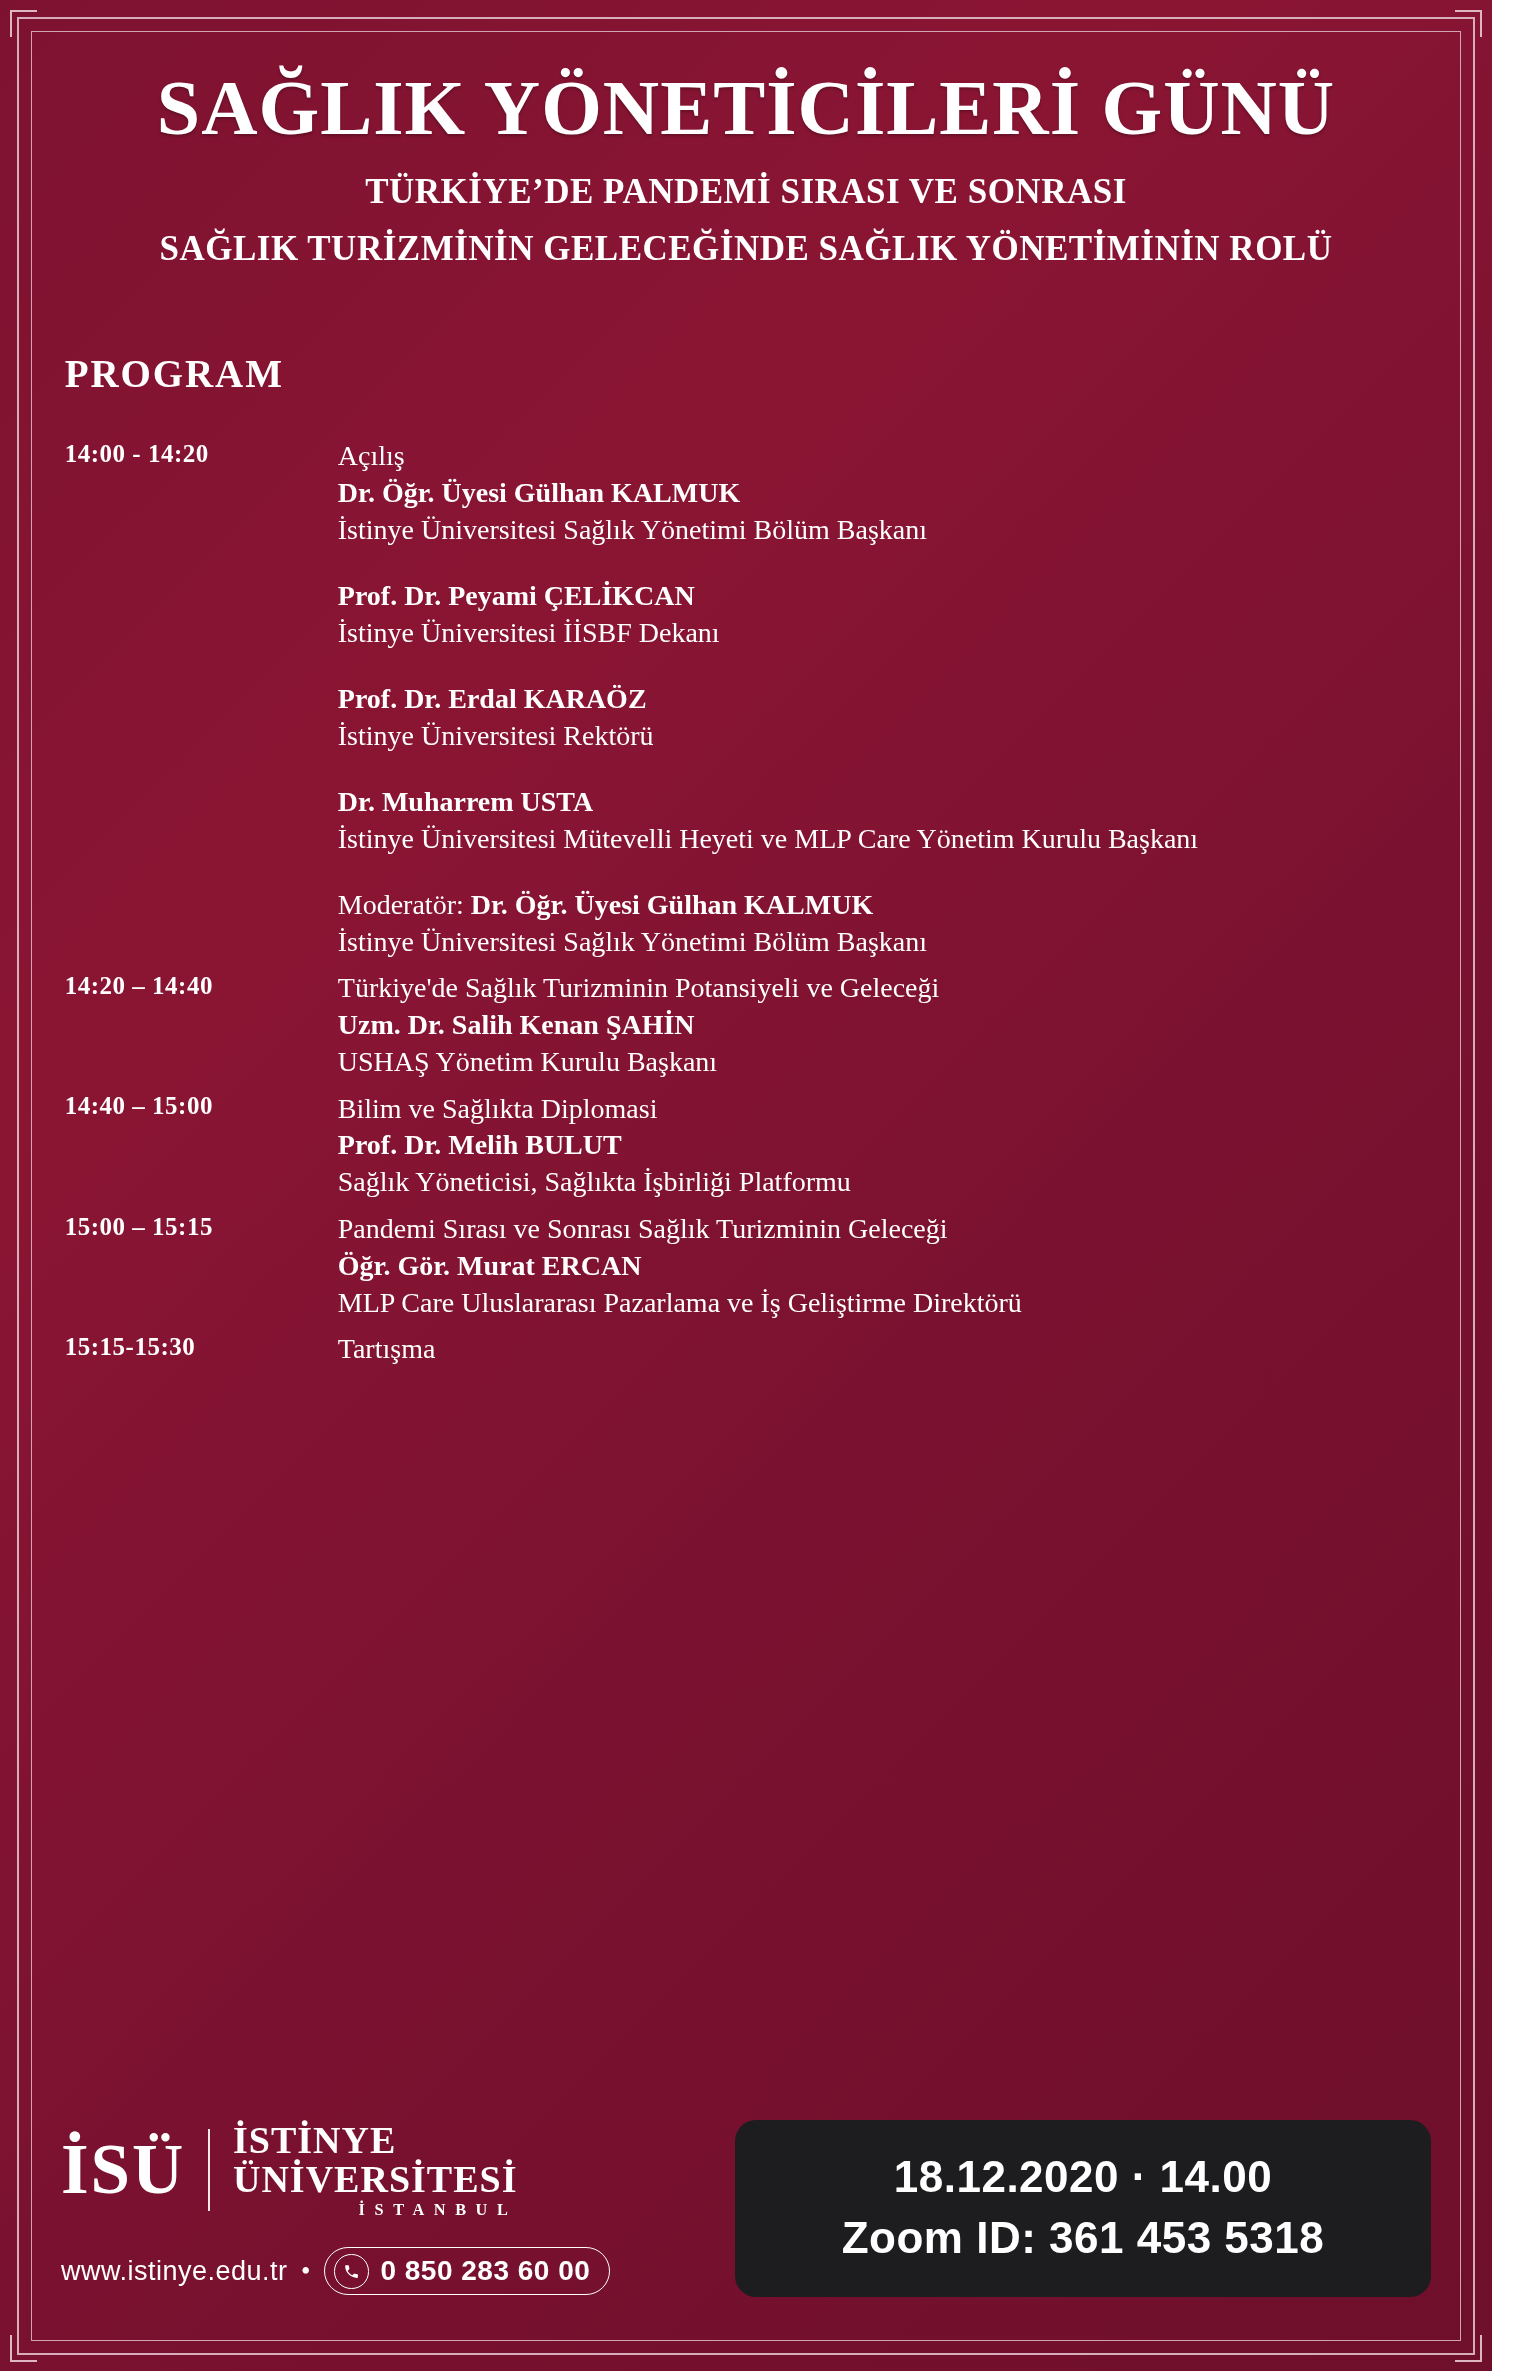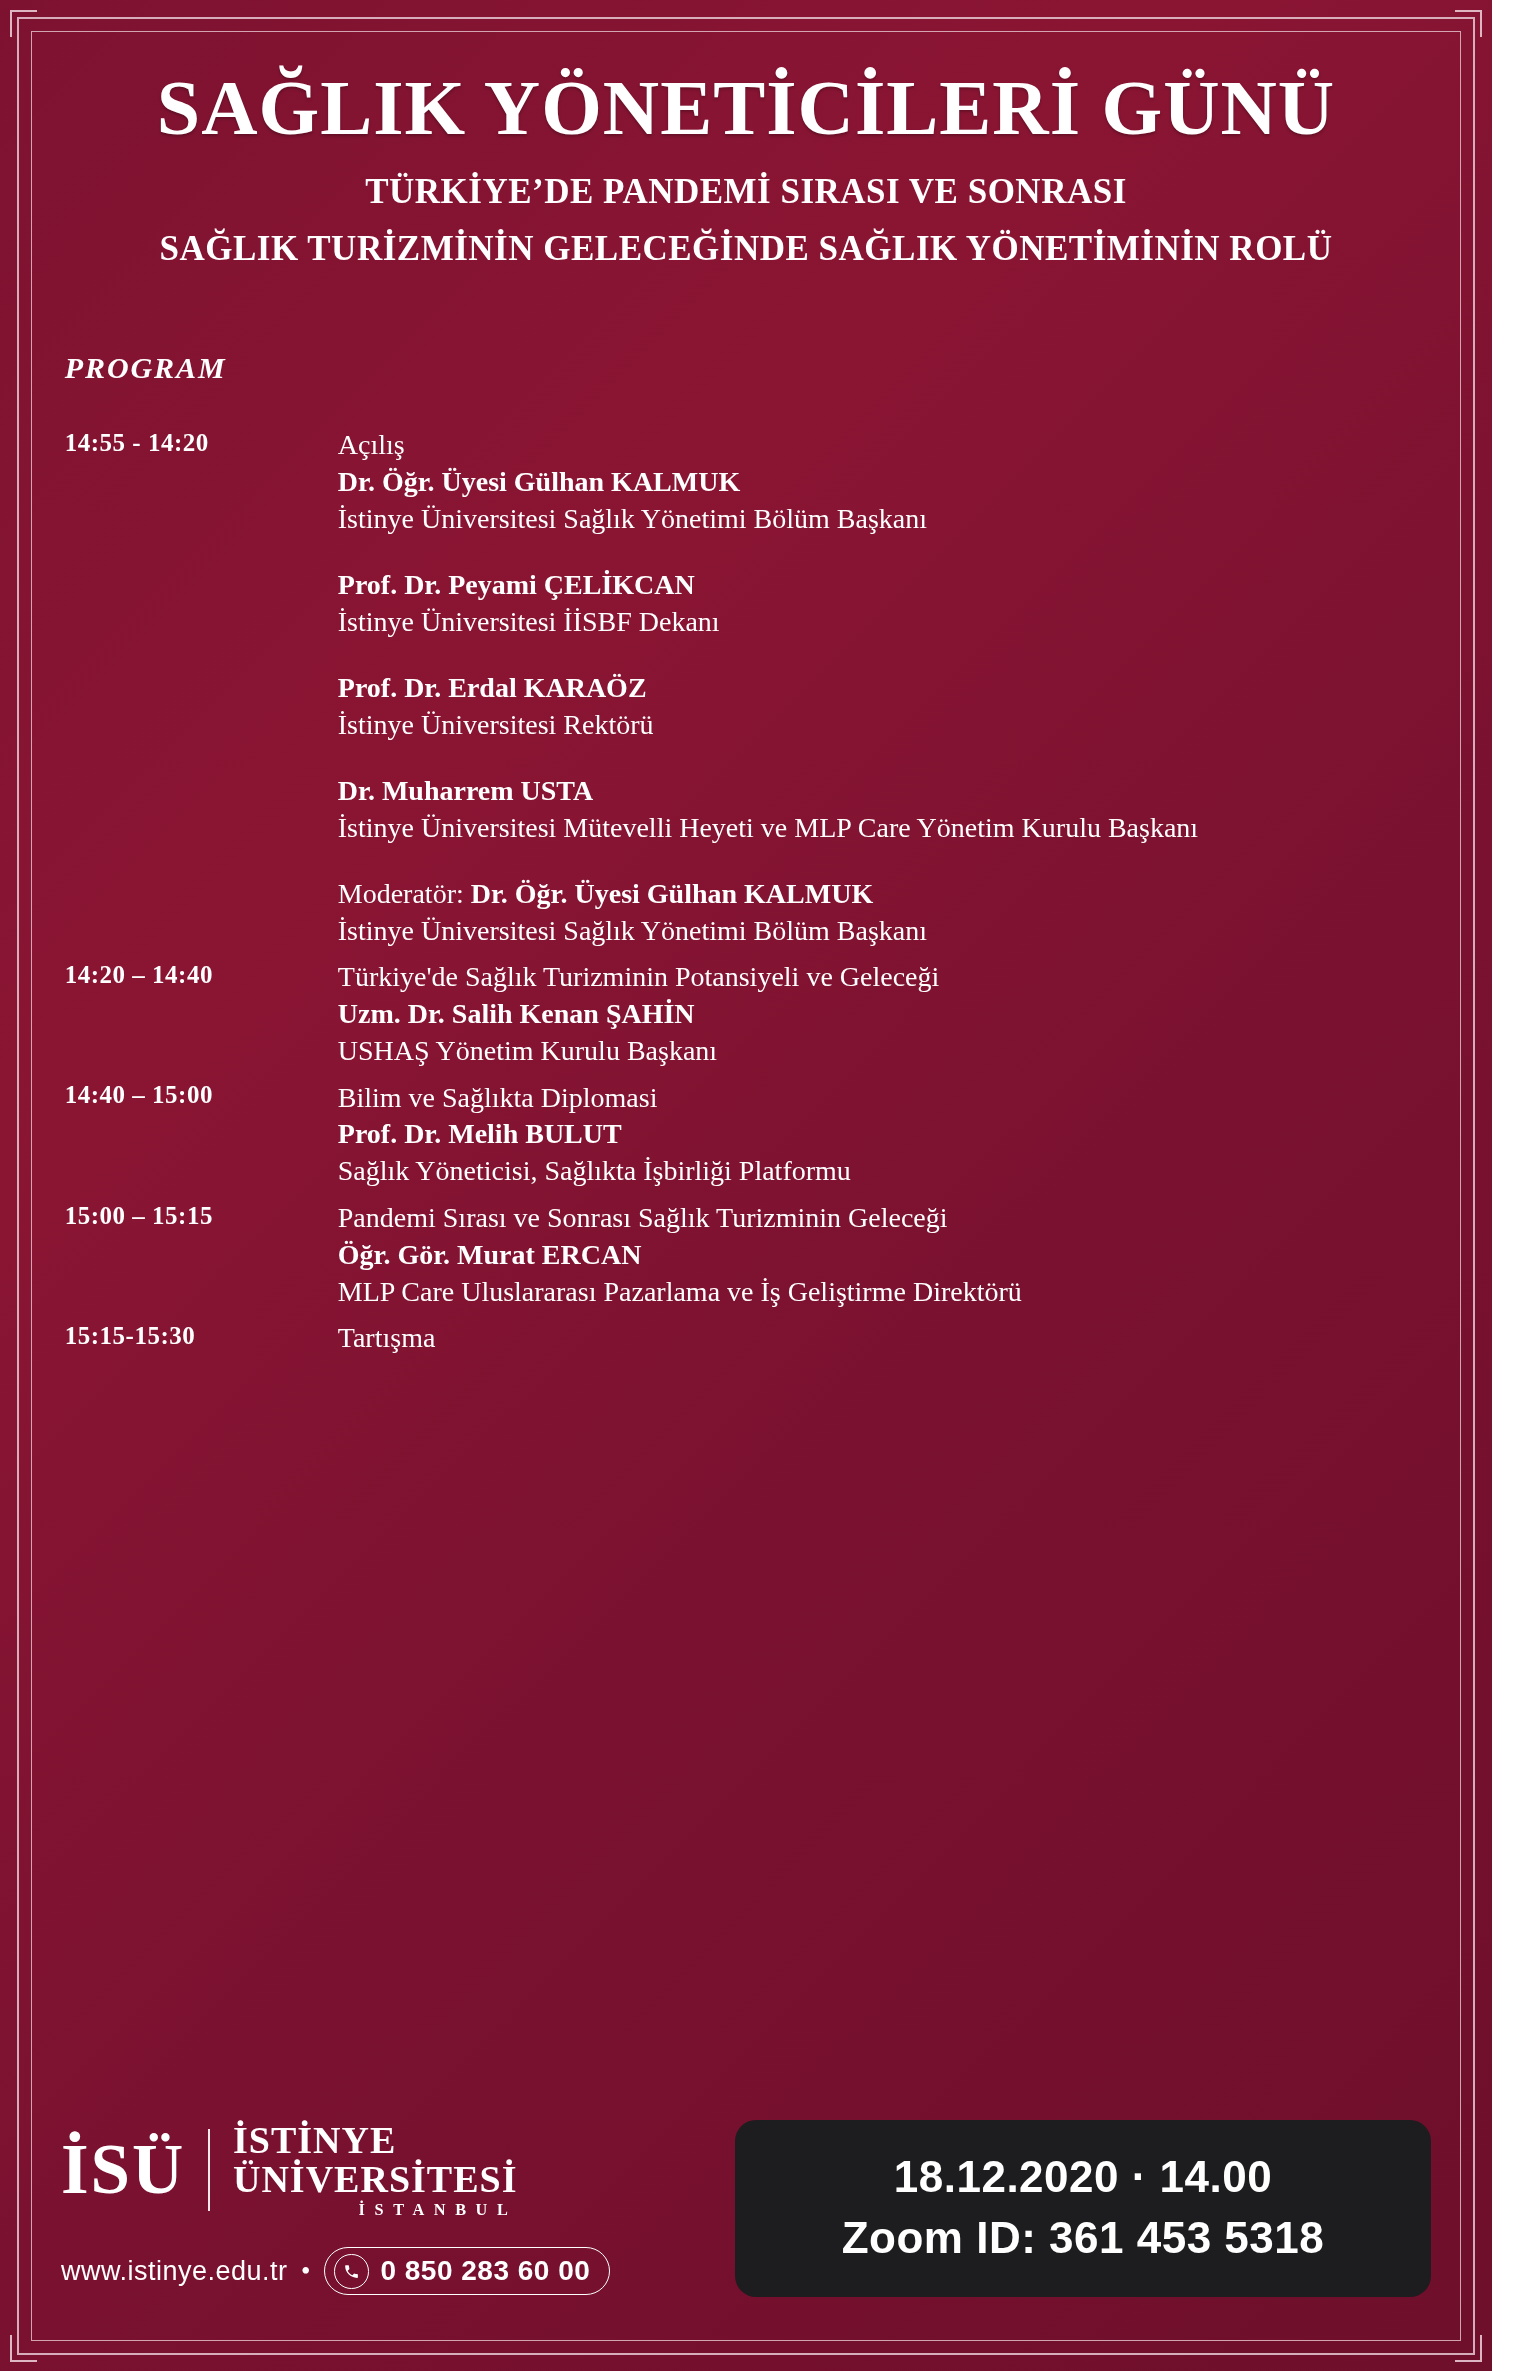--- a/index.html
+++ b/index.html
@@ -77,23 +77,22 @@
     font-size: 35px;
     letter-spacing: 0.5px;
     margin: 0;
   }
 
   .program-label {
     margin-top: 82px;
     margin-left: 3.8px;
     font-family: "Liberation Serif", serif;
     font-weight: bold;
-    font-size: 30px;
+    font-size: 39px;
     letter-spacing: 1.9px;
-    font-style: italic;
   }
 
   .schedule {
     margin-top: 42px;
     margin-left: 3.8px;
     width: 100%;
   }
   .row {
     display: flex;
     align-items: flex-start;
@@ -256,21 +255,21 @@
       <h1 class="main-title">SAĞLIK YÖNETİCİLERİ GÜNÜ</h1>
       <div class="sub-title-1">TÜRKİYE’DE PANDEMİ SIRASI VE SONRASI</div>
       <div class="sub-title-2">SAĞLIK TURİZMİNİN GELECEĞİNDE  SAĞLIK YÖNETİMİNİN ROLÜ</div>
     </div>
 
     <div class="program-label">PROGRAM</div>
 
     <div class="schedule">
 
       <div class="row">
-        <div class="time">14:55 - 14:20</div>
+        <div class="time">14:00 - 14:20</div>
         <div class="entries">
 
           <div class="entry">
             <div class="line">Açılış</div>
             <div class="line bold">Dr. Öğr. Üyesi Gülhan KALMUK</div>
             <div class="line">İstinye Üniversitesi Sağlık Yönetimi Bölüm Başkanı</div>
           </div>
 
           <div class="entry">
             <div class="line bold">Prof. Dr. Peyami ÇELİKCAN</div>

